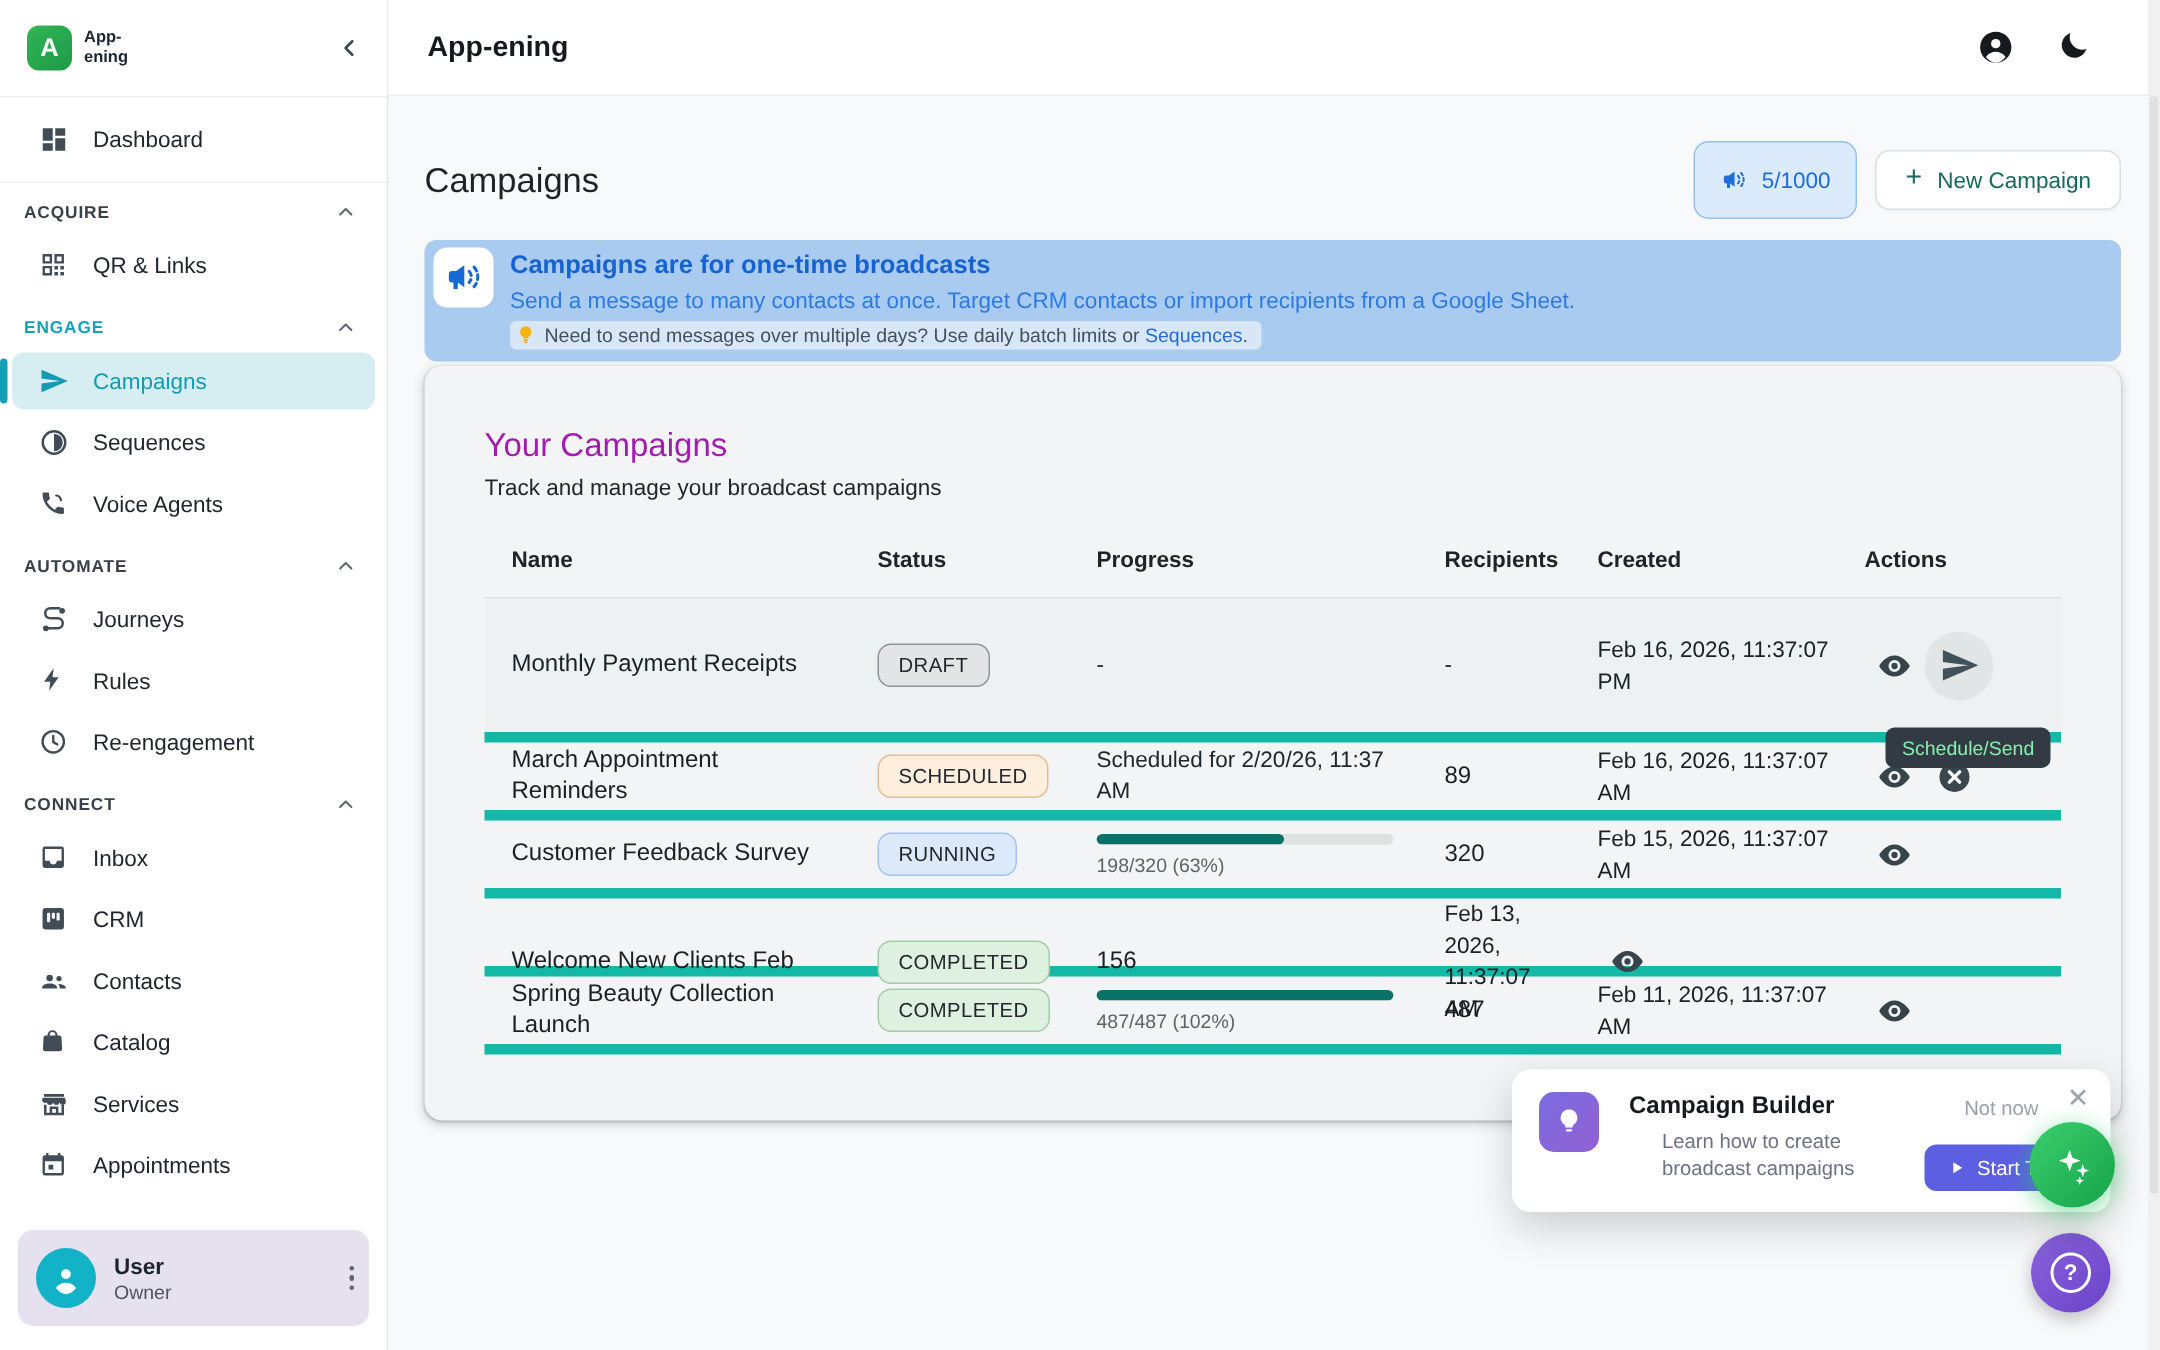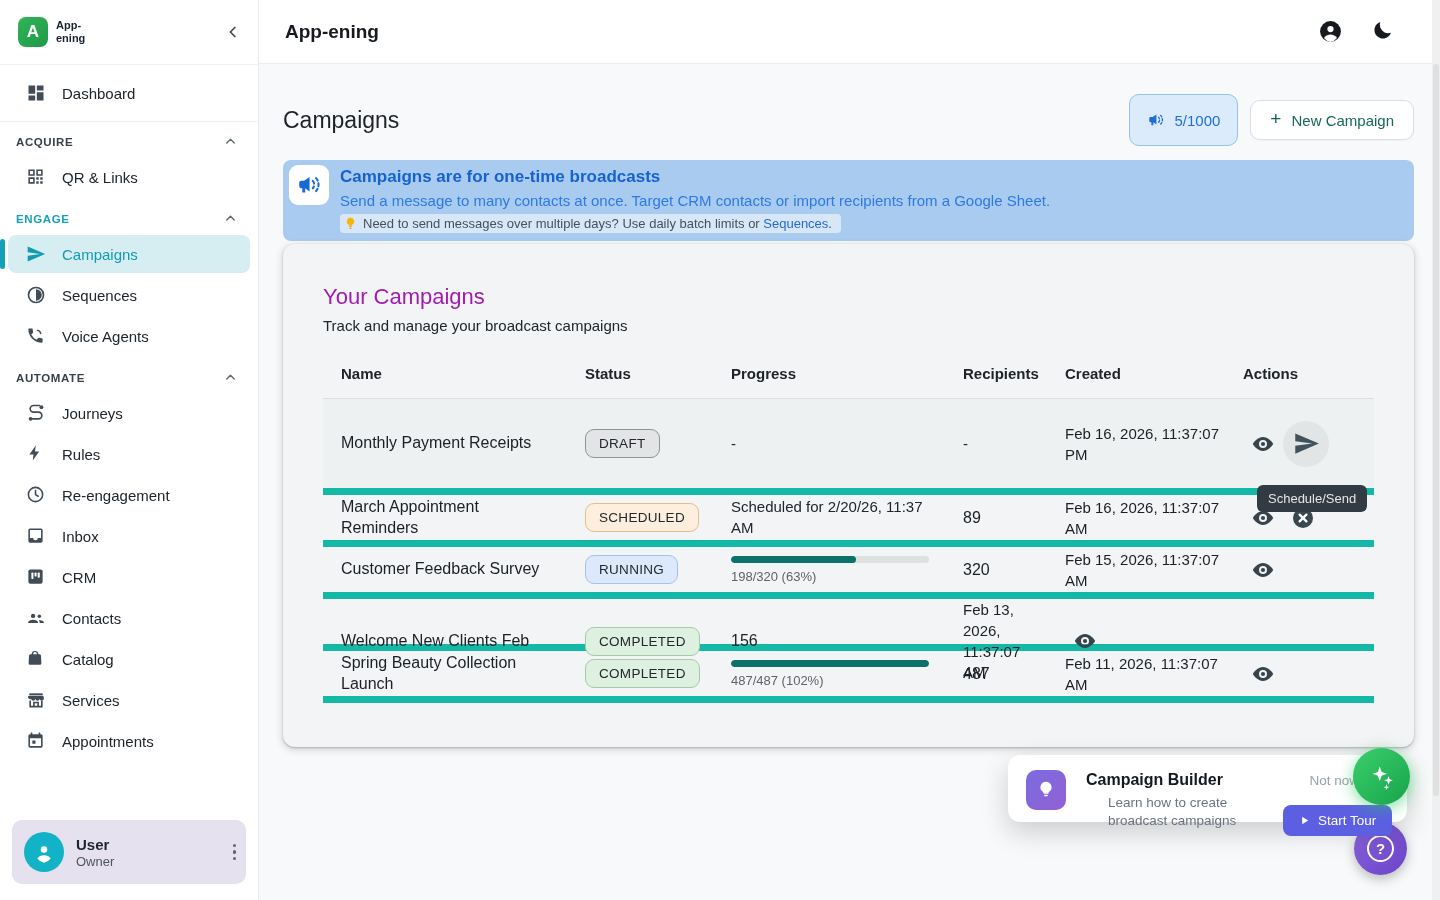--- a/index.html
+++ b/index.html
@@ -95,25 +95,25 @@
   .prog-fill { height:100%; border-radius:4px; background:#0c7168; }
   .prog-label { margin-top:6px; font-size:13px; color:#5f6368;}
   .cell-rec { font-size:16px; color:#1b2026;}
   .cell-date { font-size:15px; color:#1b2026; line-height:1.4; padding-right:20px;}
   .cell-actions { display:flex; align-items:center; position:relative;}
   .icon-btn { width:40px; height:40px; border:none; background:transparent; border-radius:50%;
     display:flex; align-items:center; justify-content:center; cursor:pointer; color:#37444c; flex-shrink:0;}
   .icon-btn.circle-hover { width:46px; height:46px; background:#e1e5e5; color:#42525c;}
   .icon-btn svg { width:24px; height:24px; }
   .icon-btn.big svg { width:27px; height:27px; }
-  .tooltip { position:absolute; top:64px; left:14px; background:#323b44; color:#e5e5e5;
+  .tooltip { position:absolute; top:64px; left:14px; background:#323b44; color:#86efac;
     font-size:13px; padding:6px 11px; border-radius:6px; white-space:nowrap; z-index:30;}
 
   
-  .popup { position:absolute; left:1008px; top:755px; width:399px; height:67px; background:#fff;
+  .popup { position:absolute; left:1008px; top:713px; width:399px; height:95px; background:#fff;
     border-radius:12px; box-shadow:0 10px 28px rgba(0,0,0,.18); z-index:40; padding:15px 16px 0 18px;}
   .popup-icon { position:absolute; left:18px; top:15px; width:40px; height:40px; border-radius:10px;
     background:linear-gradient(135deg,#7b6ce2,#9260d2); display:flex; align-items:center; justify-content:center;}
   .popup-title { margin-left:60px; font-size:16px; font-weight:bold; color:#14181f; padding-top:1px;}
   .popup-sub { margin-left:82px; margin-top:5px; font-size:13.5px; color:#6b7280; line-height:1.35; width:170px;}
   .not-now { position:absolute; right:48px; top:18px; background:none; border:none;
     font-size:13.5px; color:#9aa1ab; cursor:pointer;}
   .btn-start { position:absolute; left:275px; top:50px; height:31px; display:flex; align-items:center; gap:8px;
     background:#5d5fe3; color:#fff; border:none; border-radius:8px; padding:0 16px; font-size:13.5px; cursor:pointer;}
   .popup-close { position:absolute; right:14px; top:10px; background:none; border:none;
@@ -243,20 +243,28 @@
     <div class="nav-item">
       <span class="nicon">
         <svg viewBox="0 0 24 24" width="19" height="19">
             <circle cx="12" cy="12" r="9" fill="none" stroke="currentColor" stroke-width="2"></circle>
             <path fill="none" stroke="currentColor" stroke-width="2" stroke-linecap="round" d="M12 7v5.2l3.4 2"></path>
           </svg>
       </span>
       <span>Re-engagement</span>
     </div>
 
+    <div class="section-label">
+      <span>CONNECT</span>
+      <span class="chev">
+        <svg width="15" height="15" viewBox="0 0 24 24">
+            <polyline points="6 14.5 12 8.5 18 14.5" fill="none" stroke="currentColor" stroke-width="2.2" stroke-linecap="round" stroke-linejoin="round"></polyline>
+          </svg>
+      </span>
+    </div>
     <div class="nav-item">
       <span class="nicon">
         <svg viewBox="0 0 24 24" width="19" height="19">
             <path fill="currentColor" d="M19 3H5a2 2 0 0 0-2 2v14a2 2 0 0 0 2 2h14a2 2 0 0 0 2-2V5a2 2 0 0 0-2-2zm0 12h-4a3 3 0 0 1-6 0H5V5h14v10z"></path>
           </svg>
       </span>
       <span>Inbox</span>
     </div>
     <div class="nav-item">
       <span class="nicon">

